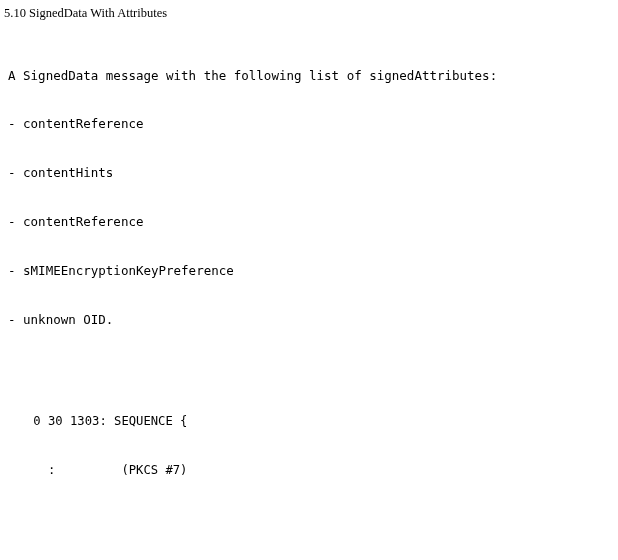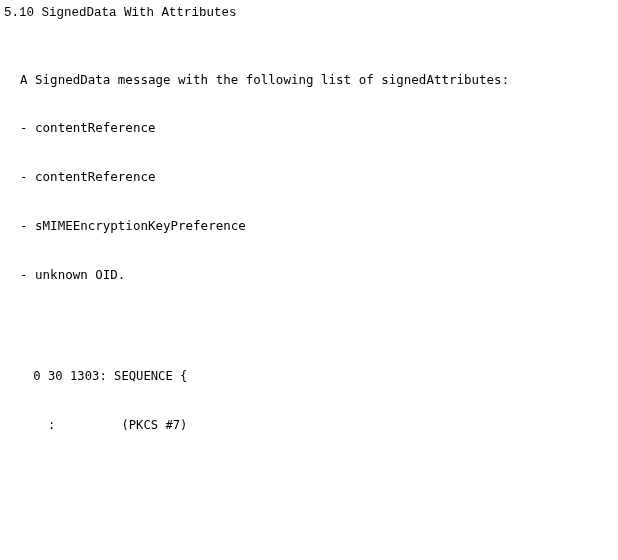--- a/index.html
+++ b/index.html
@@ -15,33 +15,33 @@
     color: #000000;
   }
   .page {
     width: 618px;
     height: 560px;
     position: relative;
     box-sizing: border-box;
     padding: 4px 0 0 4px;
   }
   .section-title {
-    font-family: Liberation Mono, monospace;
+    font-family: Liberation Serif, serif;
     font-size: 12.5px;
     line-height: 19px;
     font-weight: normal;
     margin: 0 0 12px 0;
     white-space: pre;
   }
   .intro {
     font-family: "DejaVu Sans Mono", monospace;
     font-size: 12.5px;
     line-height: 16.3px;
     white-space: pre;
-    margin: 16px;
+    margin: 4px;
   }
   .intro-line {
     white-space: pre;
   }
   .dump {
     font-family: "DejaVu Sans Mono", monospace;
     font-size: 12.2px;
     line-height: 16.2px;
     white-space: pre;
     margin: 20px 0 0 0;
@@ -54,20 +54,21 @@
 </head>
 <body>
 
 <div class="page">
 
   <h2 class="section-title">5.10 SignedData With Attributes</h2>
 
   <div class="intro">
     <div class="intro-line">A SignedData message with the following list of signedAttributes:</div>
     <div class="intro-line">- contentReference</div>
+    <div class="intro-line">- contentHints</div>
     <div class="intro-line">- contentReference</div>
     <div class="intro-line">- sMIMEEncryptionKeyPreference</div>
     <div class="intro-line">- unknown OID.</div>
   </div>
 
   <div class="dump">
     <div class="dump-line">    0 30 1303: SEQUENCE {</div>
     <div class="dump-line">      :         (PKCS #7)</div>
     
     

